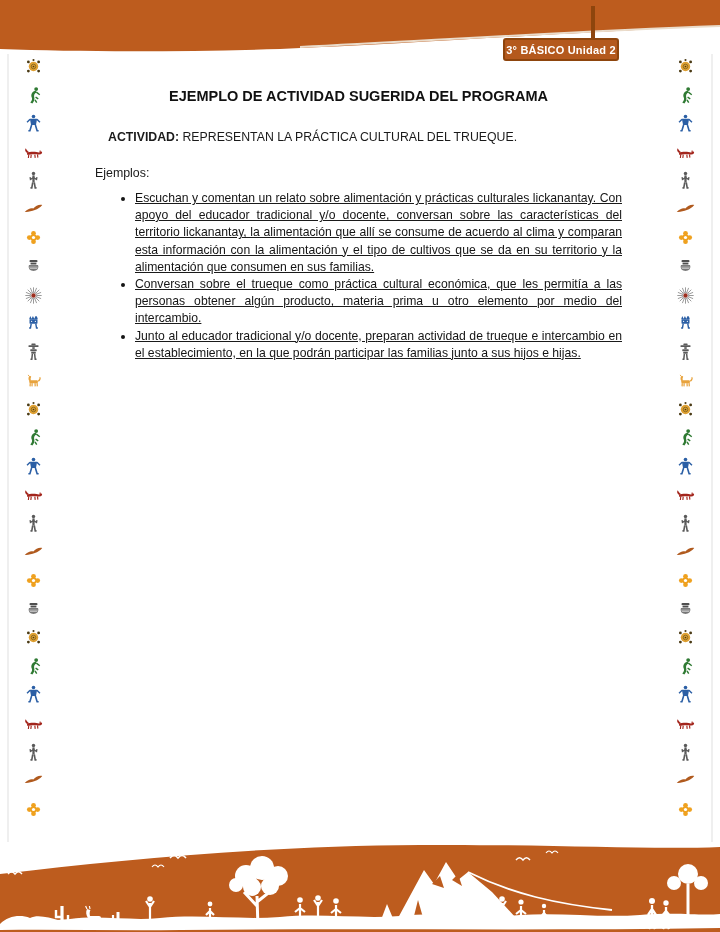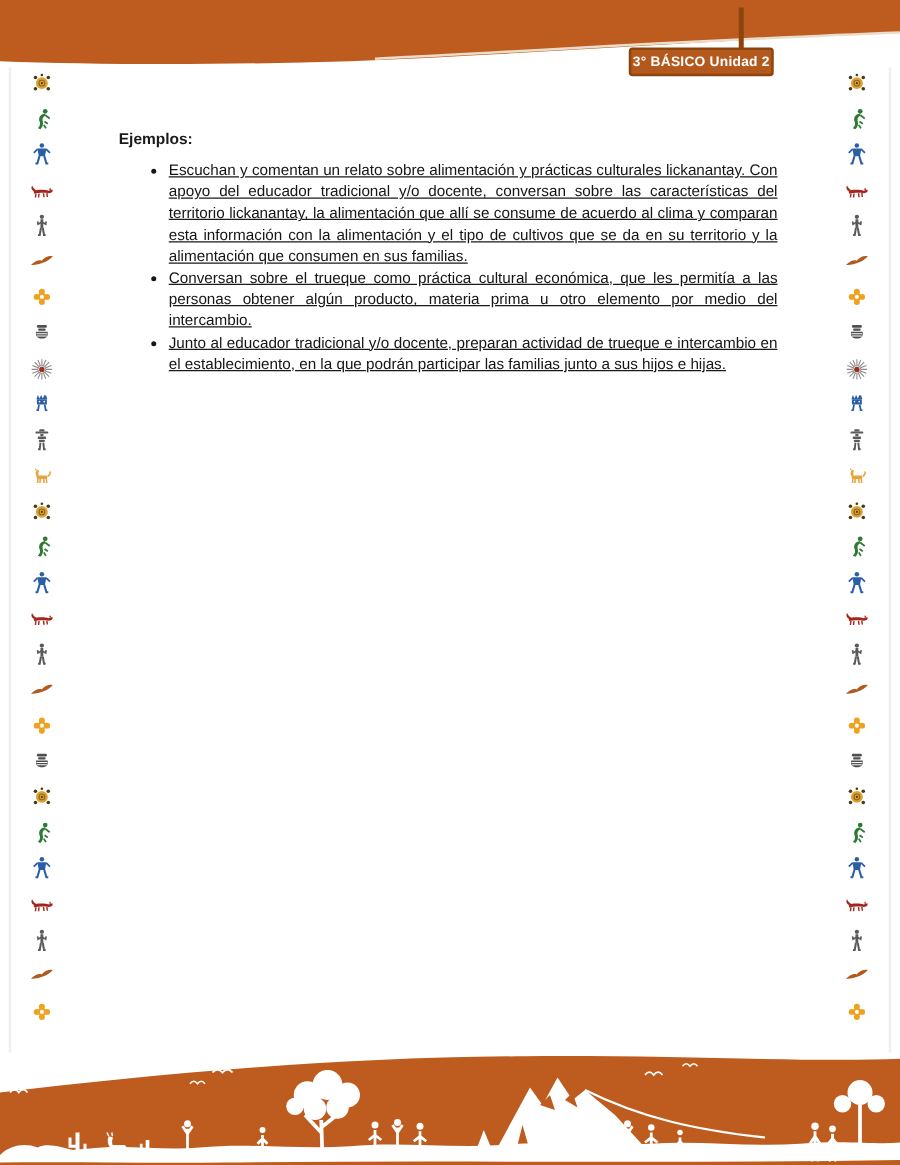--- a/index.html
+++ b/index.html
@@ -50,21 +50,21 @@
     font-size:14.5px;font-weight:bold;color:#111;
   }
   .eje{
     margin-left:4px;box-sizing:border-box;
     background:var(--blue);border:2px solid var(--blue-border);
     color:#fff;font-weight:bold;font-size:12px;
     padding:7px 8px 8px 8px;letter-spacing:.1px;
   }
   .activity{margin:26px 0 0 13px;font-size:12.3px;}
   .activity .b{font-weight:bold;}
-  .examples{margin:22px 0 0 0;font-weight:bold;font-size:12.4px;}
+  .examples{margin:22px 0 0 0;font-weight:normal;font-size:12.4px;}
   ul.bullets{margin:10px 0 0 0;padding-left:40px;list-style:disc outside;text-decoration:underline;}
   ul.bullets li{
     font-size:12.2px;line-height:17.2px;text-align:justify;
     color:#151515;
   }
 </style>
 </head>
 <body>
 
 <svg width="0" height="0" style="position:absolute" aria-hidden="true">
@@ -441,20 +441,22 @@
       </svg>
     </div>
     <div class="picto" style="color: rgb(239, 161, 31);">
       <svg viewBox="0 0 20 20" width="19" height="19">
         <use href="#pic-diamond-flower"></use>
       </svg>
     </div>
   </div>
 
 <div class="content">
+  <h1 class="title">EJEMPLO DE ACTIVIDAD SUGERIDA DEL PROGRAMA</h1>
+  <p class="activity"><span class="b">ACTIVIDAD:</span><span> REPRESENTAN LA PRÁCTICA CULTURAL DEL TRUEQUE.</span></p>
   <p class="examples">Ejemplos:</p>
   <ul class="bullets">
     <li>Escuchan y comentan un relato sobre alimentación y prácticas culturales lickanantay. Con apoyo del educador tradicional y/o docente, conversan sobre las características del territorio lickanantay, la alimentación que allí se consume de acuerdo al clima y comparan esta información con la alimentación y el tipo de cultivos que se da en su territorio y la alimentación que consumen en sus familias.</li>
     <li>Conversan sobre el trueque como práctica cultural económica, que les permitía a las personas obtener algún producto, materia prima u otro elemento por medio del intercambio.</li>
     <li>Junto al educador tradicional y/o docente, preparan actividad de trueque e intercambio en el establecimiento, en la que podrán participar las familias junto a sus hijos e hijas.</li>
   </ul>
 </div>
 
 <svg id="footer-band" width="720" height="92" viewBox="0 0 720 92">
   <path class="band-fill" d="M0,34 C120,20 260,6 420,5 C540,4 650,10 720,7 L720,92 L0,92 Z"></path>

